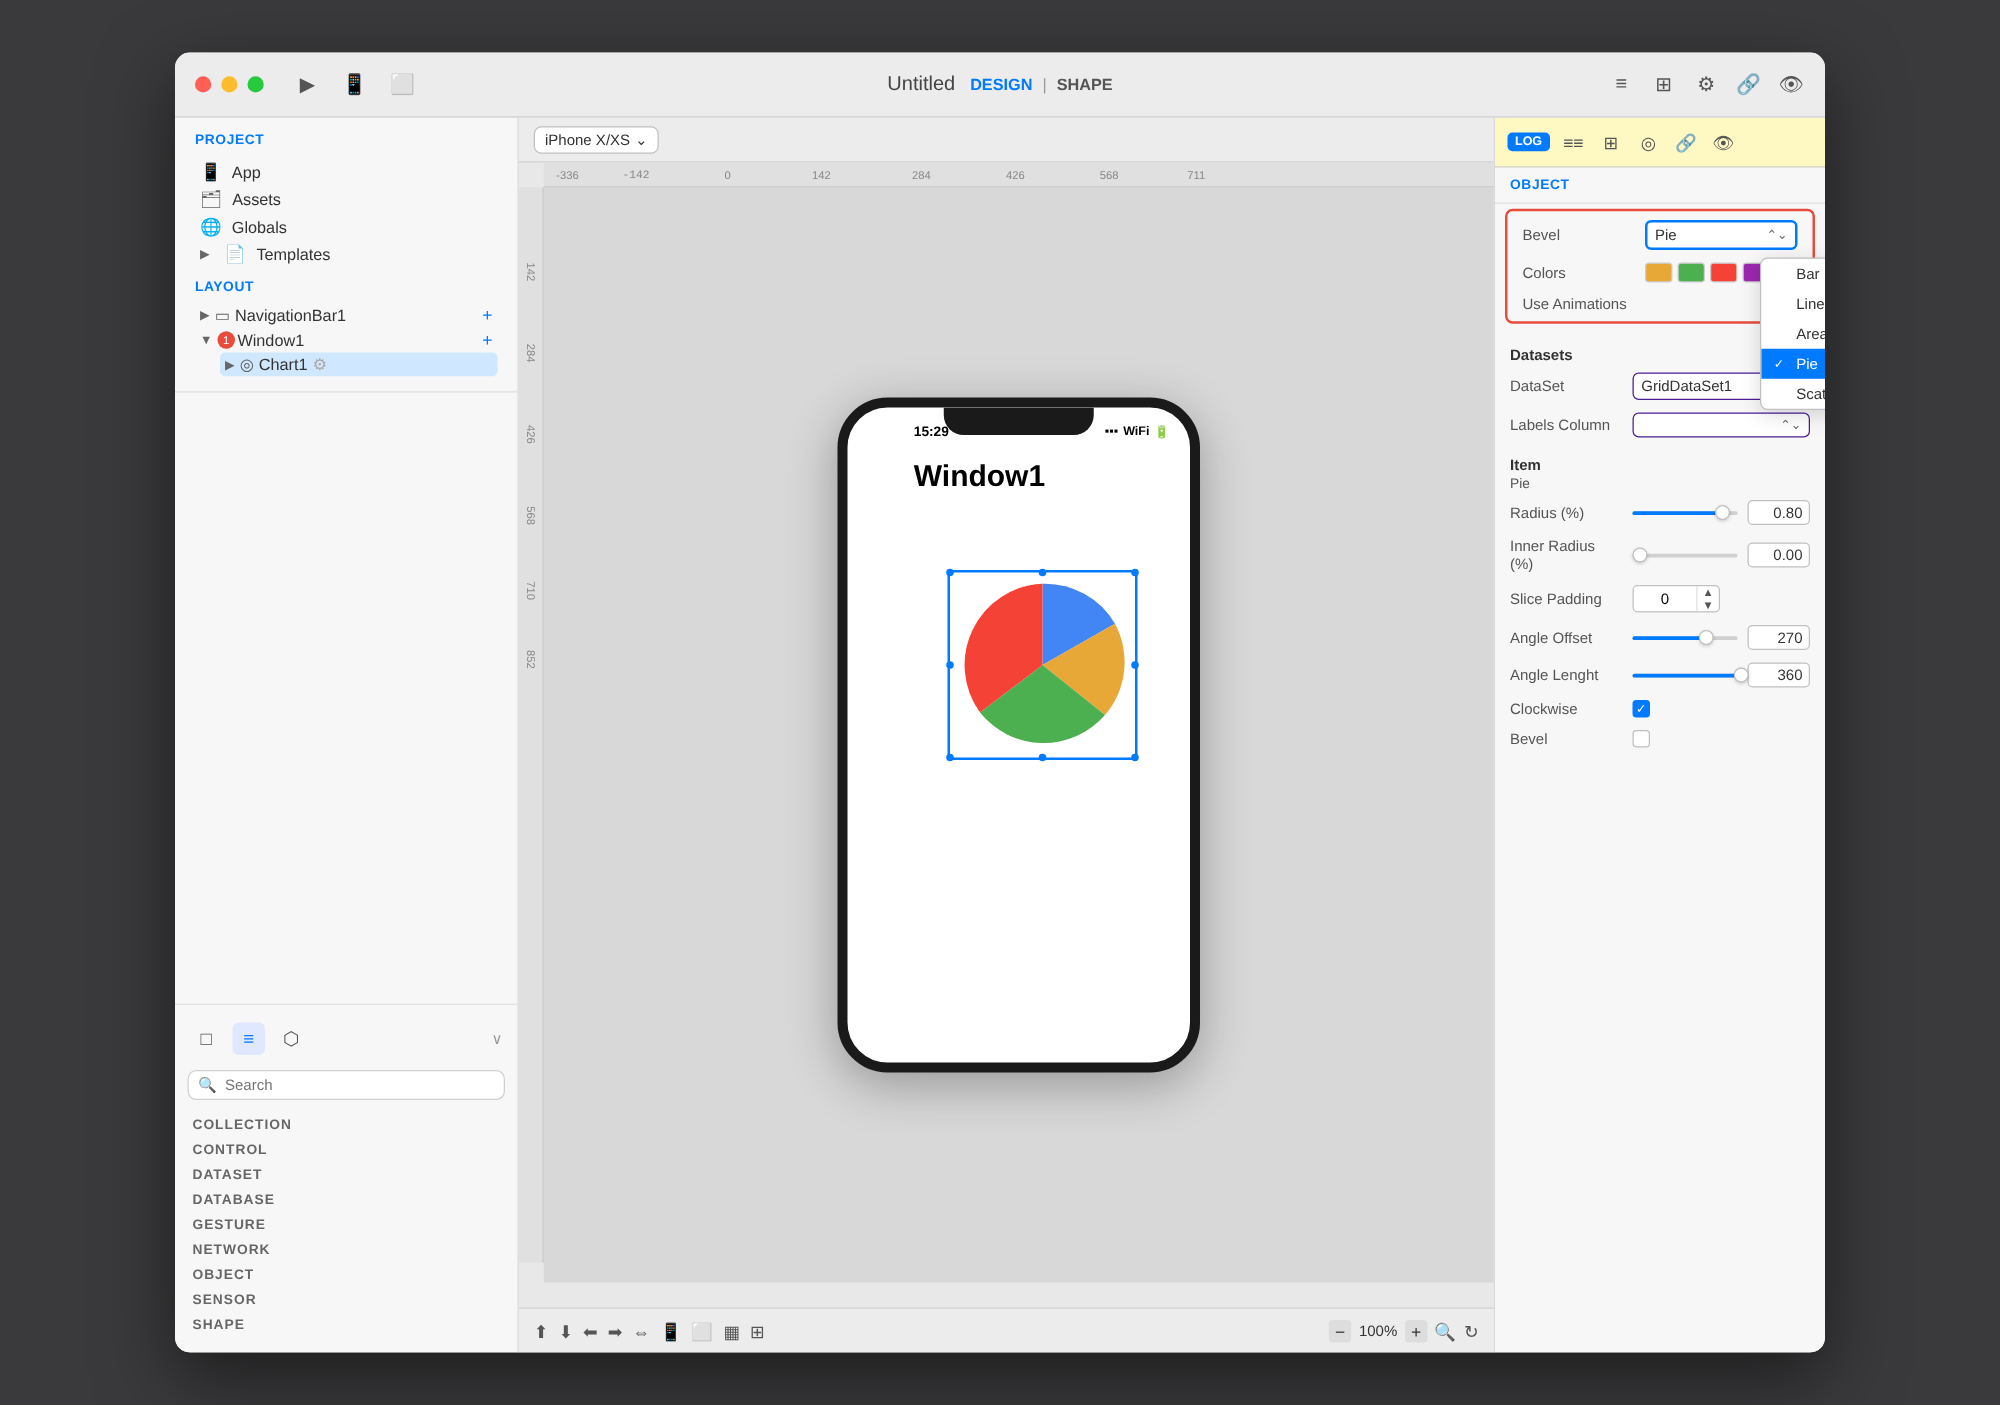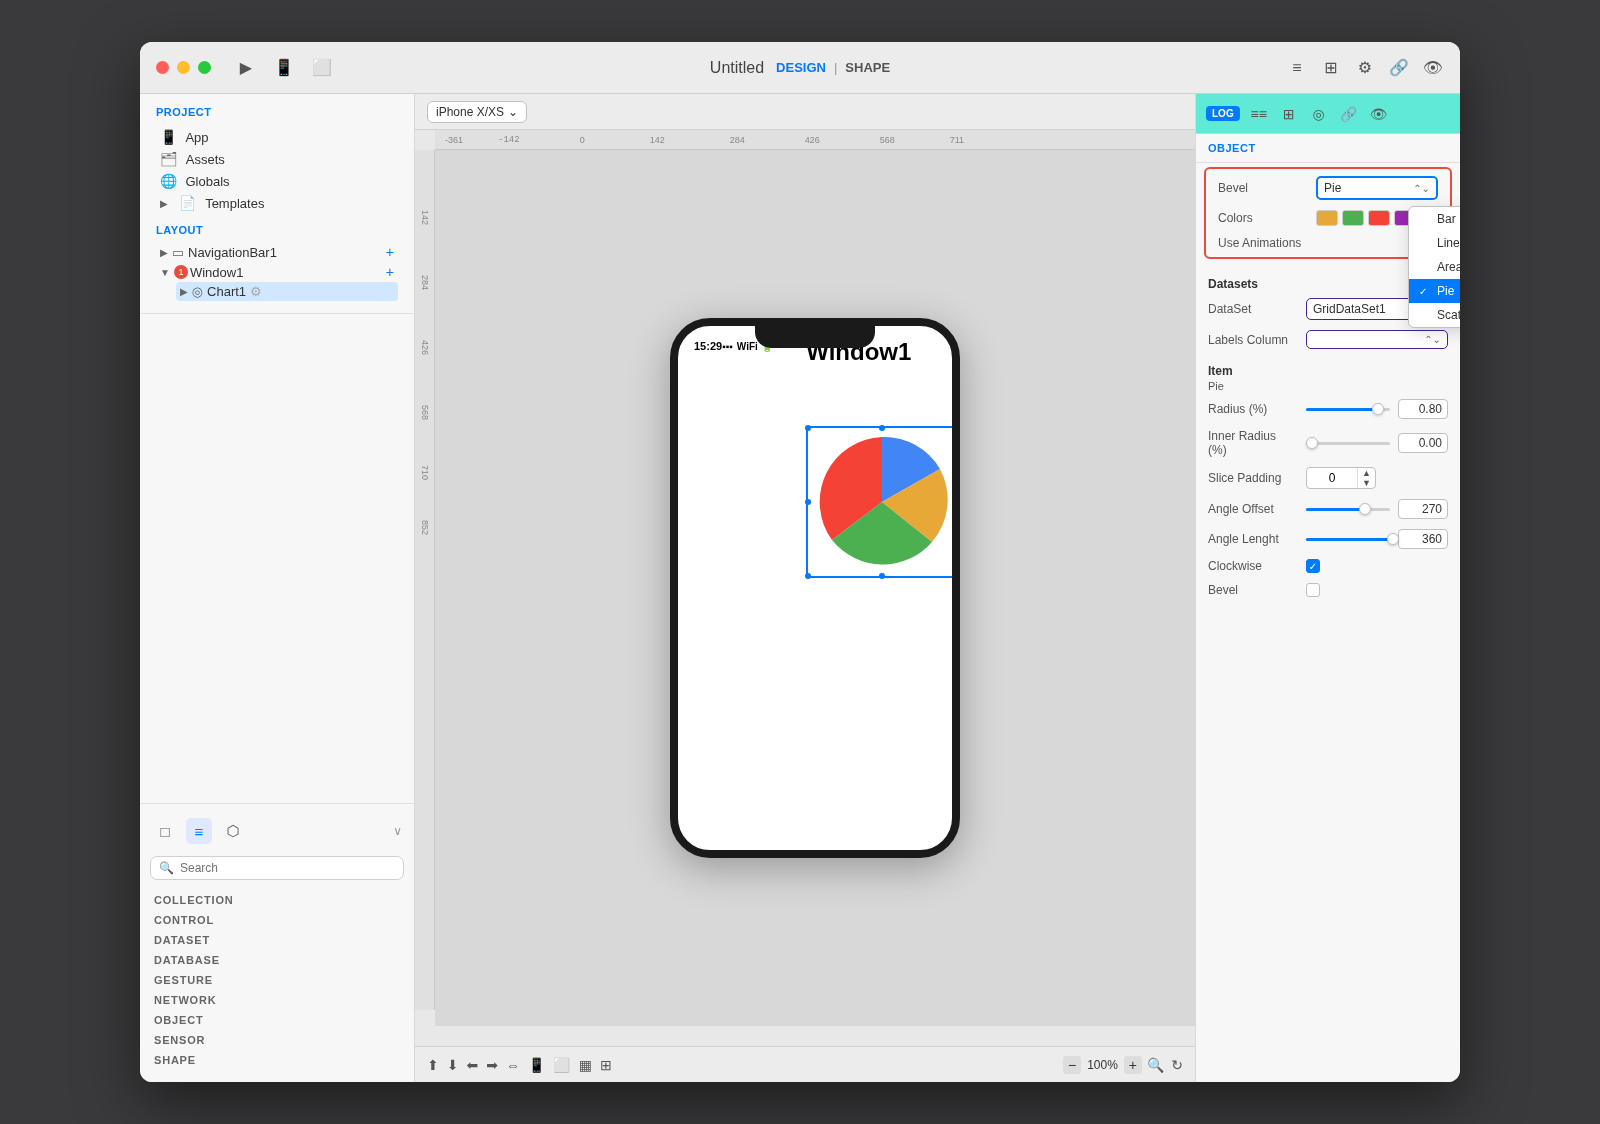--- a/index.html
+++ b/index.html
@@ -247,21 +247,22 @@
     .iphone-mockup {
       width: 290px;
       height: 540px;
       background: white;
       border-radius: 40px;
       border: 8px solid #1a1a1a;
       position: relative;
       box-shadow: 0 10px 40px rgba(0,0,0,0.3);
       overflow: hidden;
       display: flex;
-      flex-direction: row;
+      flex-direction: column;
+      padding-left: 37px;
     }
     .iphone-notch {
       position: absolute;
       top: 0;
       left: 50%;
       transform: translateX(-50%);
       width: 120px;
       height: 22px;
       background: #1a1a1a;
       border-bottom-left-radius: 16px;
@@ -347,21 +348,21 @@
     .right-panel {
       width: 265px;
       background: #f7f7f7;
       border-left: 1px solid #d8d8d8;
       display: flex;
       flex-direction: column;
       flex-shrink: 0;
     }
     .right-panel-tabs {
       height: 40px;
-      background: #5eead4;
+      background: #fef9c3;
       border-bottom: 1px solid #d0d0d0;
       display: flex;
       align-items: center;
       padding: 0 10px;
       gap: 8px;
     }
     .log-btn {
       background: #007aff;
       color: white;
       font-size: 10px;
@@ -662,21 +663,21 @@
       <div class="canvas-toolbar">
         <div class="device-selector">
           <span>iPhone X/XS</span>
           <span>⌄</span>
         </div>
       </div>
 
       <div class="canvas-container">
 
         <div style="position:absolute;top:0;left:20px;right:0;height:20px;background:#e0e0e0;border-bottom:1px solid #c8c8c8;display:flex;align-items:center;overflow:hidden;">
-          <span style="font-size:9px;color:#888;margin-left:10px;">-361</span>
+          <span style="font-size:9px;color:#888;margin-left:10px;">-336</span>
           <span style="font-size:9px;color:#888;margin-left:35px;font-family:Liberation Mono, monospace;">-142</span>
           <span style="font-size:9px;color:#888;margin-left:60px;">0</span>
           <span style="font-size:9px;color:#888;margin-left:65px;">142</span>
           <span style="font-size:9px;color:#888;margin-left:65px;">284</span>
           <span style="font-size:9px;color:#888;margin-left:60px;">426</span>
           <span style="font-size:9px;color:#888;margin-left:60px;">568</span>
           <span style="font-size:9px;color:#888;margin-left:55px;">711</span>
         </div>
 
         <div style="position:absolute;top:20px;left:0;width:20px;bottom:36px;background:#e0e0e0;border-right:1px solid #c8c8c8;display:flex;flex-direction:column;align-items:center;">

